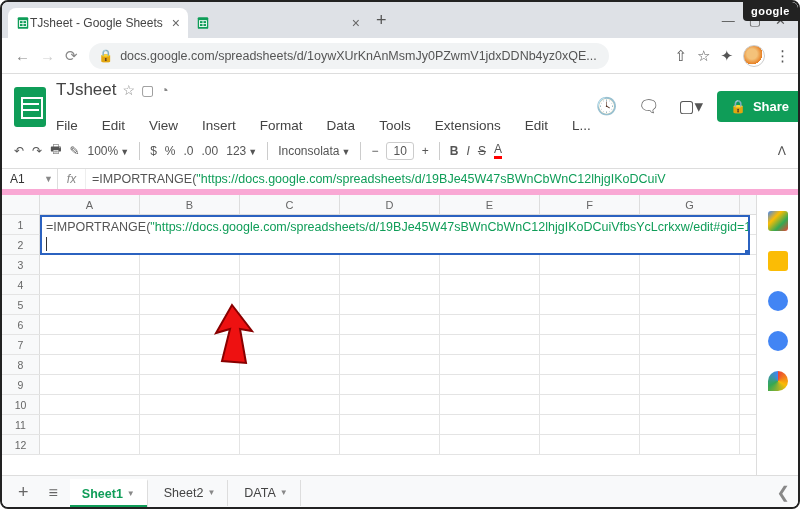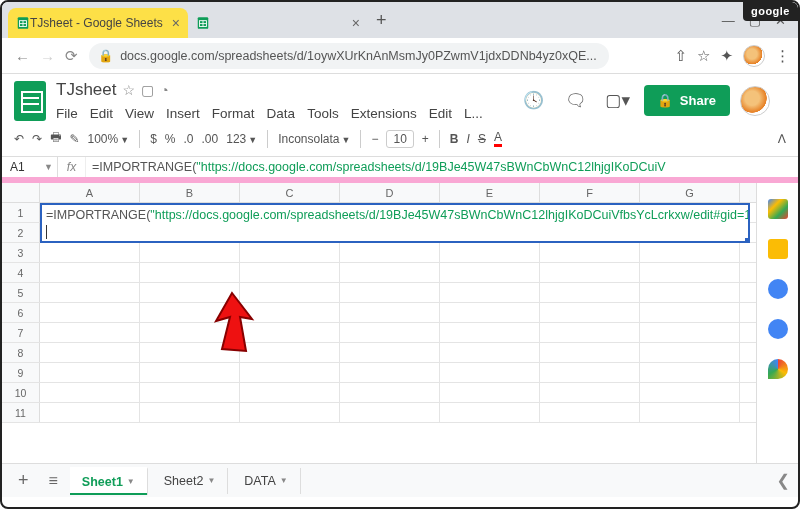--- a/index.html
+++ b/index.html
@@ -1,40 +1,40 @@
 <!DOCTYPE html>
 <html><head>
 <meta charset="utf-8">
 <style>
 * { box-sizing: border-box; margin: 0; padding: 0; font-family: Arial, sans-serif; }
 body { width: 800px; height: 509px; background: #fff; position: relative; overflow: hidden; border: 2px solid #222; border-radius: 8px; }
 
 
 .browser-top { height: 36px; background: #dee1e6; display: flex; align-items: center; padding: 0 6px; }
-.tab { background: #fde047; height: 30px; margin-top: 6px; border-radius: 8px 8px 0 0; display: flex; align-items: center; padding: 0 8px; font-size: 12px; color: #444; min-width: 180px; position: relative; }
+.tab { background: #ffffff; height: 30px; margin-top: 6px; border-radius: 8px 8px 0 0; display: flex; align-items: center; padding: 0 8px; font-size: 12px; color: #444; min-width: 180px; position: relative; }
 .tab.inactive { background: transparent; }
 .tab .close { margin-left: auto; font-size: 14px; color: #666; cursor: pointer; }
 .newtab { font-size: 18px; color: #555; margin-left: 8px; cursor: pointer; }
 .win-controls { margin-left: auto; display: flex; gap: 14px; font-size: 13px; color: #555; padding-right: 6px; }
 
 .addr-bar { height: 36px; background: #fff; display: flex; align-items: center; padding: 0 8px; border-bottom: 1px solid #ddd; }
 .addr-bar .arrow { color: #888; font-size: 15px; margin: 0 5px; }
 .addr-bar .pad { background: #f1f3f4; border-radius: 16px; flex: 1; height: 26px; display: flex; align-items: center; padding: 0 10px; font-size: 12.5px; color: #555; max-width: 520px; margin: 0 6px; }
 .addr-bar .lock { margin-right: 6px; color: #666; }
 .addr-bar .icons { margin-left: auto; display: flex; gap: 10px; align-items: center; color: #555; font-size: 15px; }
 
 
 .sheets-header { display: flex; align-items: center; padding: 6px 28px 0 12px; }
 .sheets-logo { width: 32px; height: 40px; background: #0f9d58; border-radius: 3px; position: relative; margin-right: 10px; flex-shrink:0; }
 .sheets-logo::after { content:''; position:absolute; top:10px; left:7px; width:18px; height:18px; border:2px solid #fff; }
 .sheets-logo::before { content:''; position:absolute; top:16px; left:7px; width:18px; height:2px; background:#fff; box-shadow: 0 6px 0 #fff; z-index:1;}
 .doc-title-row { display: flex; align-items: center; gap: 6px; }
 .doc-title { font-size: 17px; color: #444; }
 .doc-star { color: #888; font-size: 14px; }
-.menus { display: flex; gap: 12px; font-size: 13.5px; color: #444; margin-top: 6px; }
+.menus { display: flex; gap: 24px; font-size: 13.5px; color: #444; margin-top: 18px; }
 .header-right { margin-left: auto; display: flex; align-items: center; gap: 10px; }
 .icon-btn { width: 32px; height: 32px; display:flex; align-items:center; justify-content:center; color:#555; font-size:17px; border-radius:4px; }
 .share-btn { background: #0f9d58; color:#fff; padding: 8px 14px; border-radius: 4px; font-size:13px; font-weight:bold; display:flex; align-items:center; gap:6px;}
 .avatar { width:30px; height:30px; border-radius:50%; background:radial-gradient(circle at 40% 40%, #f4c27a 30%, #e67e22 60%, #fff 62%); border:1px solid #ccc;}
 
 
 .toolbar { display:flex; align-items:center; gap:8px; padding: 4px 12px; border-bottom:1px solid #ddd; font-size:12px; color:#555; height:36px; }
 .toolbar .sep { width:1px; height:18px; background:#ccc; margin:0 2px;}
 .toolbar span { white-space: nowrap; }
 .toolbar .chev { font-size:9px; margin-left:2px;}
@@ -323,20 +323,30 @@
       <div class="row">
           <div class="rh">11</div>
           <div class="cell"></div>
           <div class="cell"></div>
           <div class="cell"></div>
           <div class="cell"></div>
           <div class="cell"></div>
           <div class="cell"></div>
           <div class="cell"></div>
         </div>
+      <div class="row">
+          <div class="rh">12</div>
+          <div class="cell"></div>
+          <div class="cell"></div>
+          <div class="cell"></div>
+          <div class="cell"></div>
+          <div class="cell"></div>
+          <div class="cell"></div>
+          <div class="cell"></div>
+        </div>
     </div>
 
     <div class="active-overlay">
       <span>=IMPORTRANGE(</span><span class="str">"https://docs.google.com/spreadsheets/d/19BJe45W47sBWnCbWnC12lhjgIKoDCuiVfbsYcLcrkxw/edit#gid=1011470557"</span><span style="border-left:1px solid #333;height:14px;display:inline-block;vertical-align:middle;"></span>
       <div class="handle"></div>
     </div>
 
     <svg class="red-arrow" width="60" height="70">
       <polygon points="30,4 50,30 38,28 44,62 20,60 28,28 14,32" fill="#e11" stroke="#800" stroke-width="2"></polygon>
     </svg>

